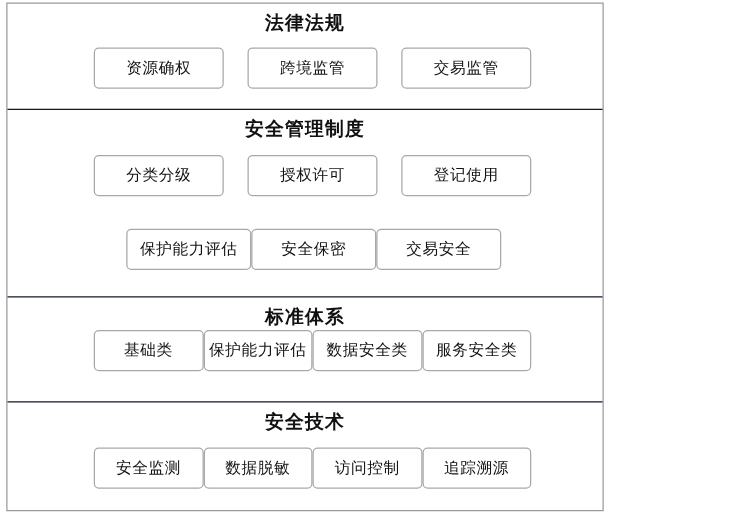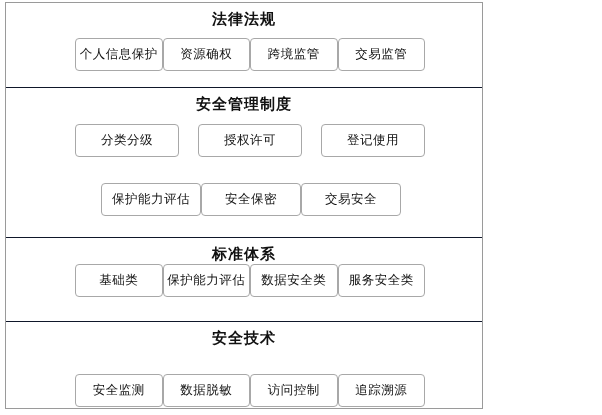--- a/index.html
+++ b/index.html
@@ -18,20 +18,21 @@
 
   #diagram-root {
     position: absolute;
     left: 5px;
     top: 2px;
     width: 478px;
     height: 407px;
     box-sizing: border-box;
     border: 1px solid #9a9a9a;
     background: #ffffff;
+    font-family: Liberation Mono, monospace;
   }
 
   .section {
     position: relative;
     box-sizing: border-box;
     width: 100%;
   }
   .section + .section {
     border-top: 1px solid #0f172a;
   }
@@ -82,32 +83,31 @@
   .sec-mgmt .row-1    { margin-top: 12px; }
   .sec-mgmt .row-1 .box { width: 104px; }
   .sec-mgmt .row-2    { margin-top: 26px; padding-left: 95px; padding-right: 81px; }
   .sec-mgmt .row-2 .box { width: 110px; }
 
   .sec-std            { height: 84px; }
   .sec-std .box-row   { margin-top: 2px; }
   .sec-std .box       { width: 104px; }
 
   .sec-tech           { height: 87px; }
-  .sec-tech .box-row  { margin-top: 28px; }
+  .sec-tech .box-row  { margin-top: 12px; }
   .sec-tech .box      { width: 104px; }
 </style>
 </head>
 <body>
 
 <div id="diagram-root">
 
   <div class="section sec-law">
     <div class="section-title">法律法规</div>
     <div class="box-row row-1">
-      <div class="box">个人信息保护</div>
       <div class="box">资源确权</div>
       <div class="box">跨境监管</div>
       <div class="box">交易监管</div>
     </div>
   </div>
 
   <div class="section sec-mgmt">
     <div class="section-title">安全管理制度</div>
     <div class="box-row row-1">
       <div class="box">分类分级</div>

